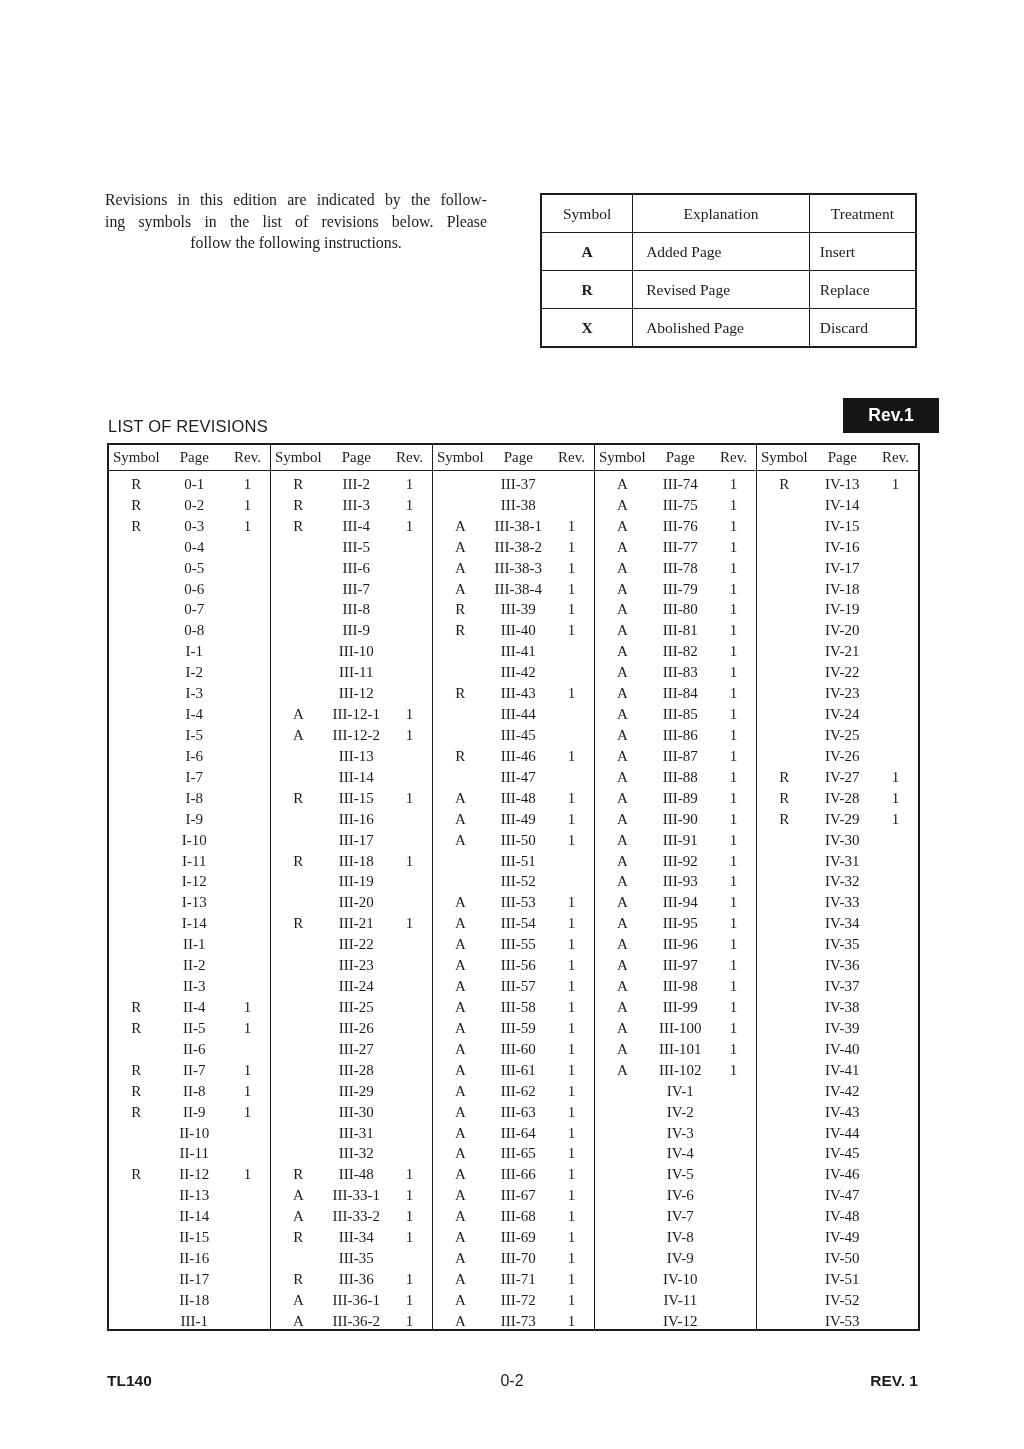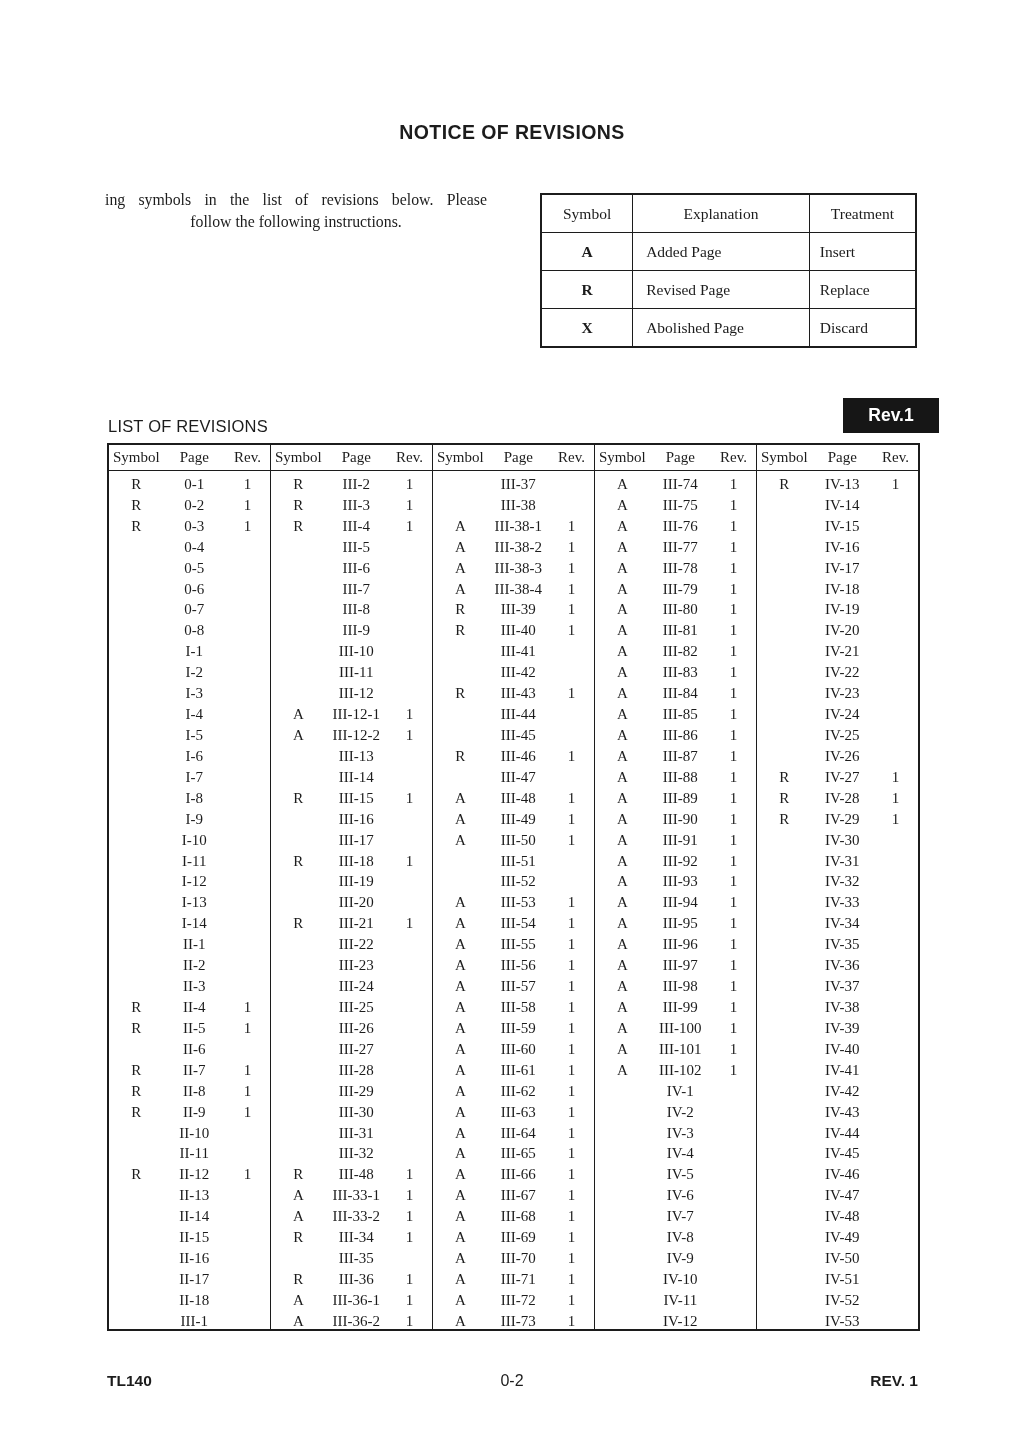--- a/index.html
+++ b/index.html
@@ -59,23 +59,23 @@
   #footer{position:absolute;top:1372px;left:0;width:1024px;height:22px;}
   #footer-left{position:absolute;left:107px;font:bold 15.5px "Liberation Sans", sans-serif;}
   #footer-center{position:absolute;left:0;width:1024px;text-align:center;font:16px "Liberation Sans", sans-serif;}
   #footer-right{position:absolute;right:106px;font:bold 15.5px "Liberation Sans", sans-serif;}
 </style>
 </head>
 <body>
 
 <div id="page">
 
-  <div id="doc-title">NOTICE OF REVISIONS</div>
 
   <div id="intro">
+    <div class="jline">Revisions in this edition are indicated by the follow-</div>
     <div class="jline">ing symbols in the list of revisions below. Please</div>
     <div class="lline">follow the following instructions.</div>
   </div>
 
   <table id="legend">
     <tbody>
         <tr>
       <th class="c-sym">Symbol</th>
       <th class="c-exp">Explanation</th>
       <th class="c-trt">Treatment</th>

